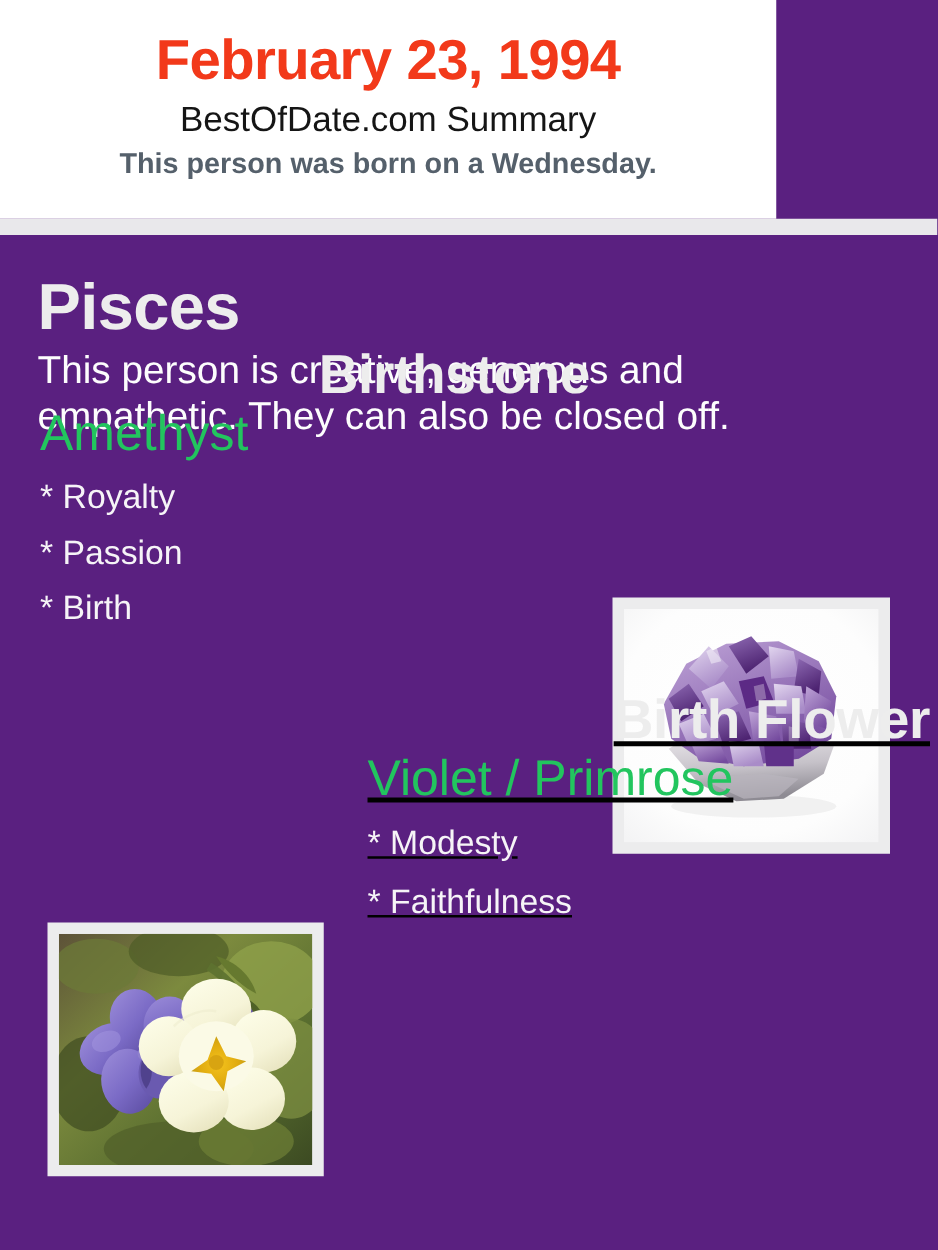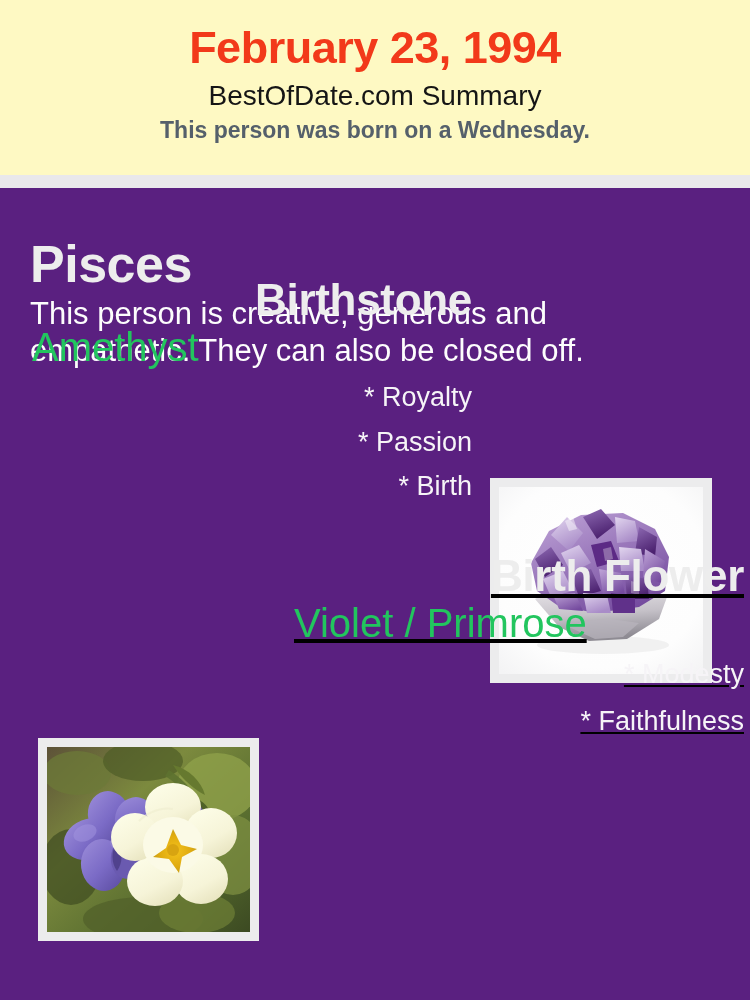--- a/index.html
+++ b/index.html
@@ -19,23 +19,23 @@
     width: 750px;
     height: 1000px;
     background: #5a2080;
   }
 
   
   .header {
     position: absolute;
     left: 0;
     top: 0;
-    width: 750px;
+    width: 621px;
     height: 175px;
-    background: #fef9c3;
+    background: #ffffff;
     text-align: center;
     box-sizing: border-box;
   }
   .header-date {
     margin: 0;
     padding-top: 24px;
     font-size: 45px;
     font-weight: bold;
     line-height: 1.08;
     color: #f2391a;
@@ -67,21 +67,20 @@
   }
 
   
   .body-panel {
     position: absolute;
     left: 0;
     top: 188px;
     width: 750px;
     height: 644px;
     background: #5a2080;
-    margin-top: 18px;
   }
 
   
   .zodiac {
     position: absolute;
     left: 30px;
     top: 30px;
     width: 680px;
   }
   .zodiac-name {
@@ -129,21 +128,20 @@
     margin: 0;
     padding: 6px 0 0 0;
     list-style: none;
   }
   .trait-item {
     font-size: 27px;
     font-weight: normal;
     line-height: 1.65;
     color: #f6f4f7;
     white-space: pre;
-    text-align: right;
   }
 
   
   .photo-frame {
     position: absolute;
     background: #ececed;
     padding: 9px;
     box-sizing: border-box;
   }
   .photo-inner {

